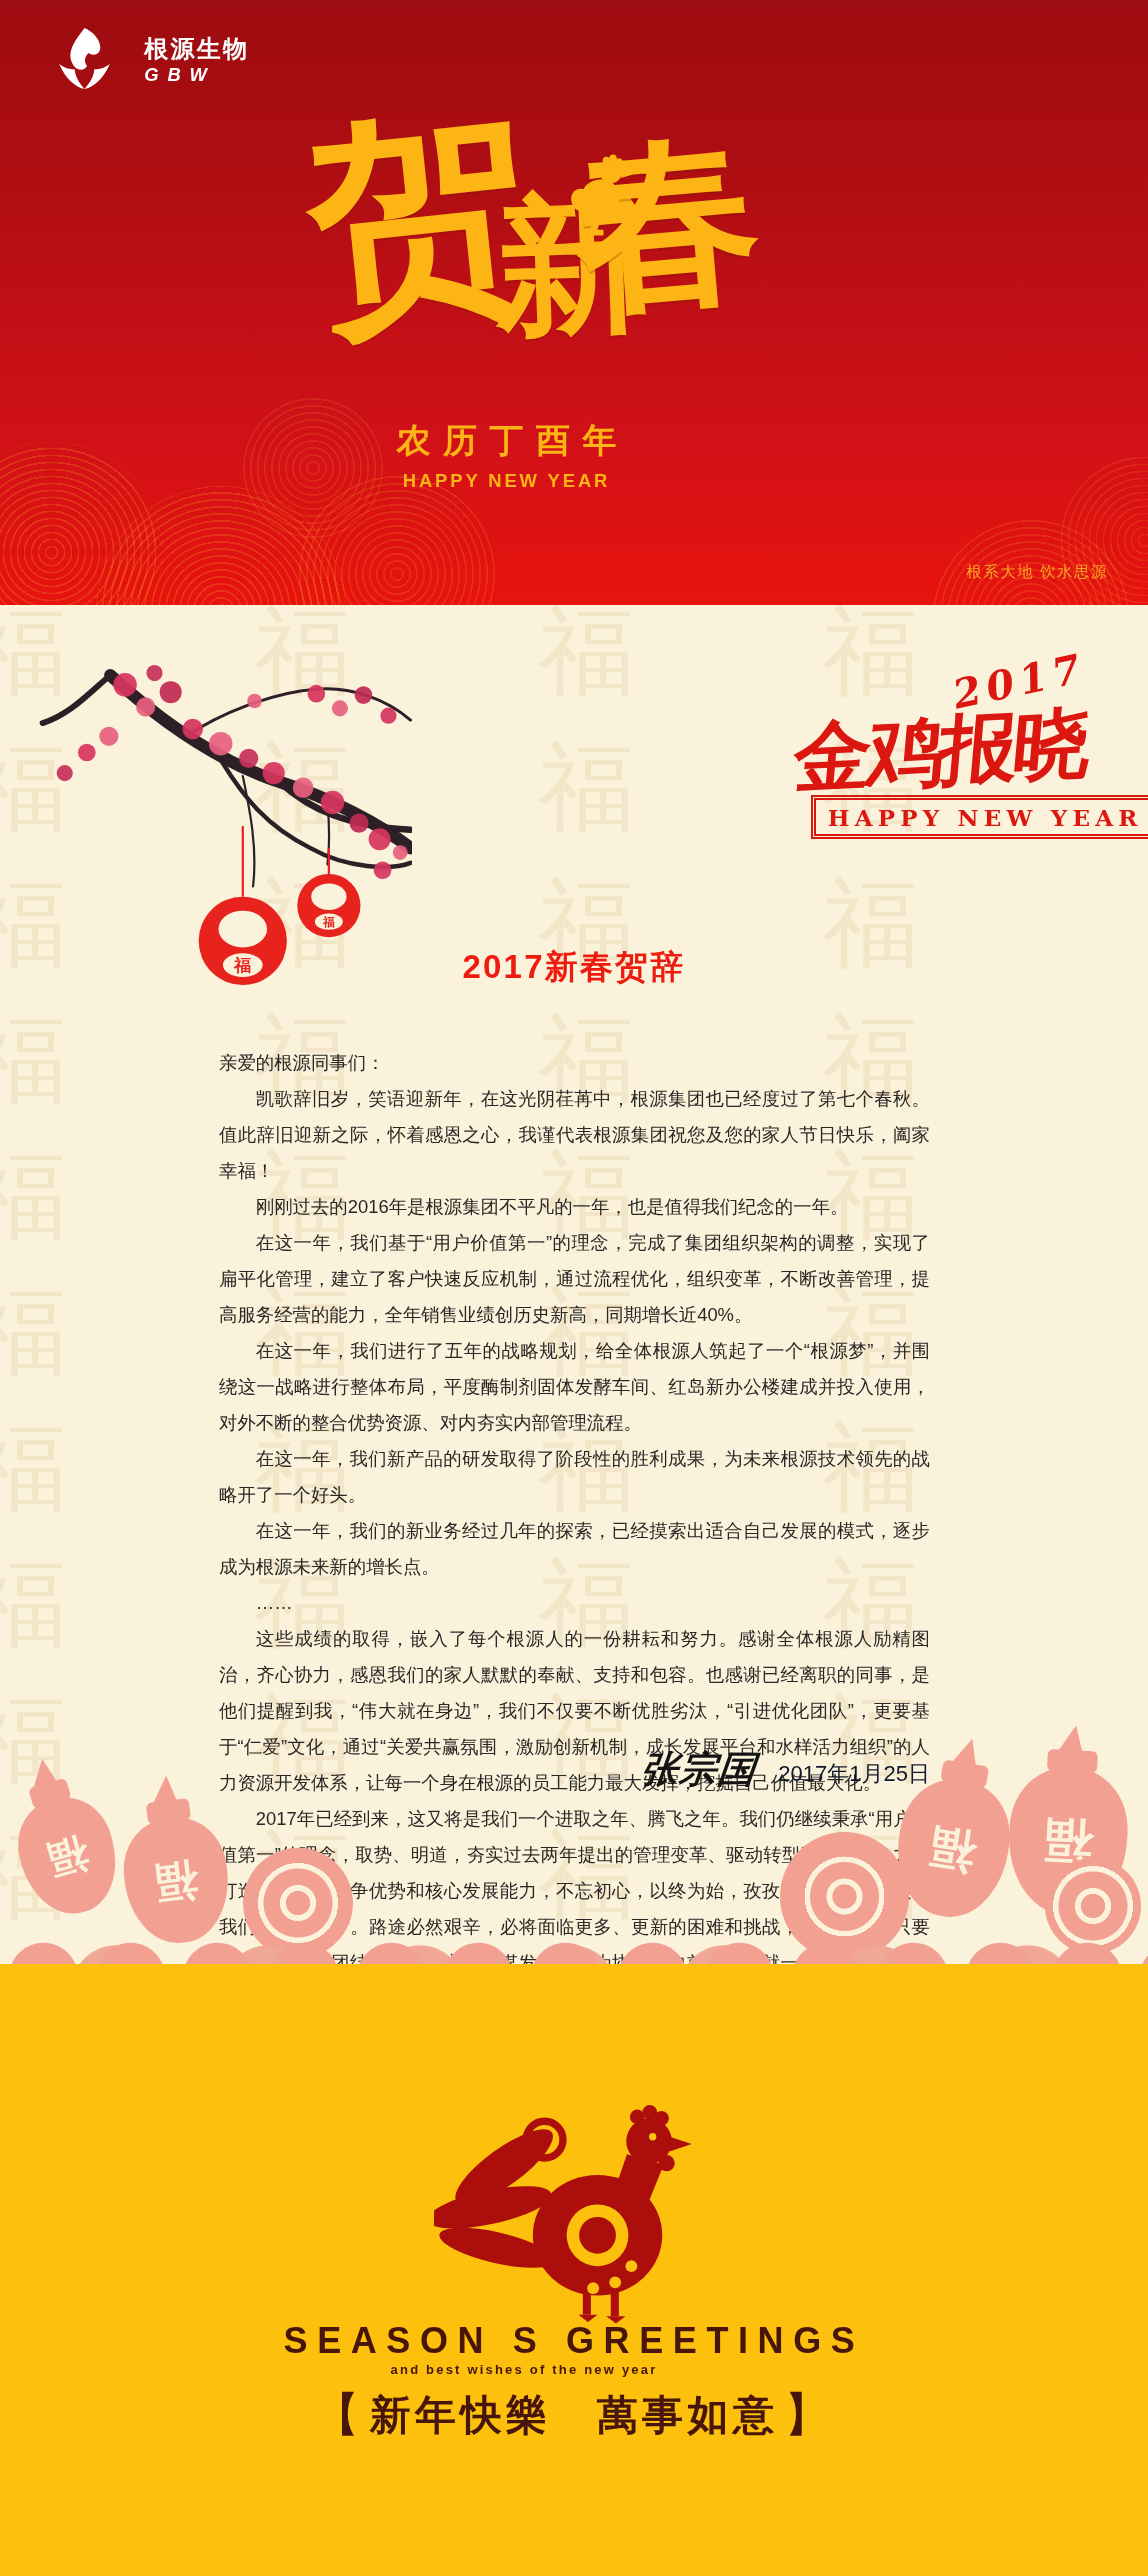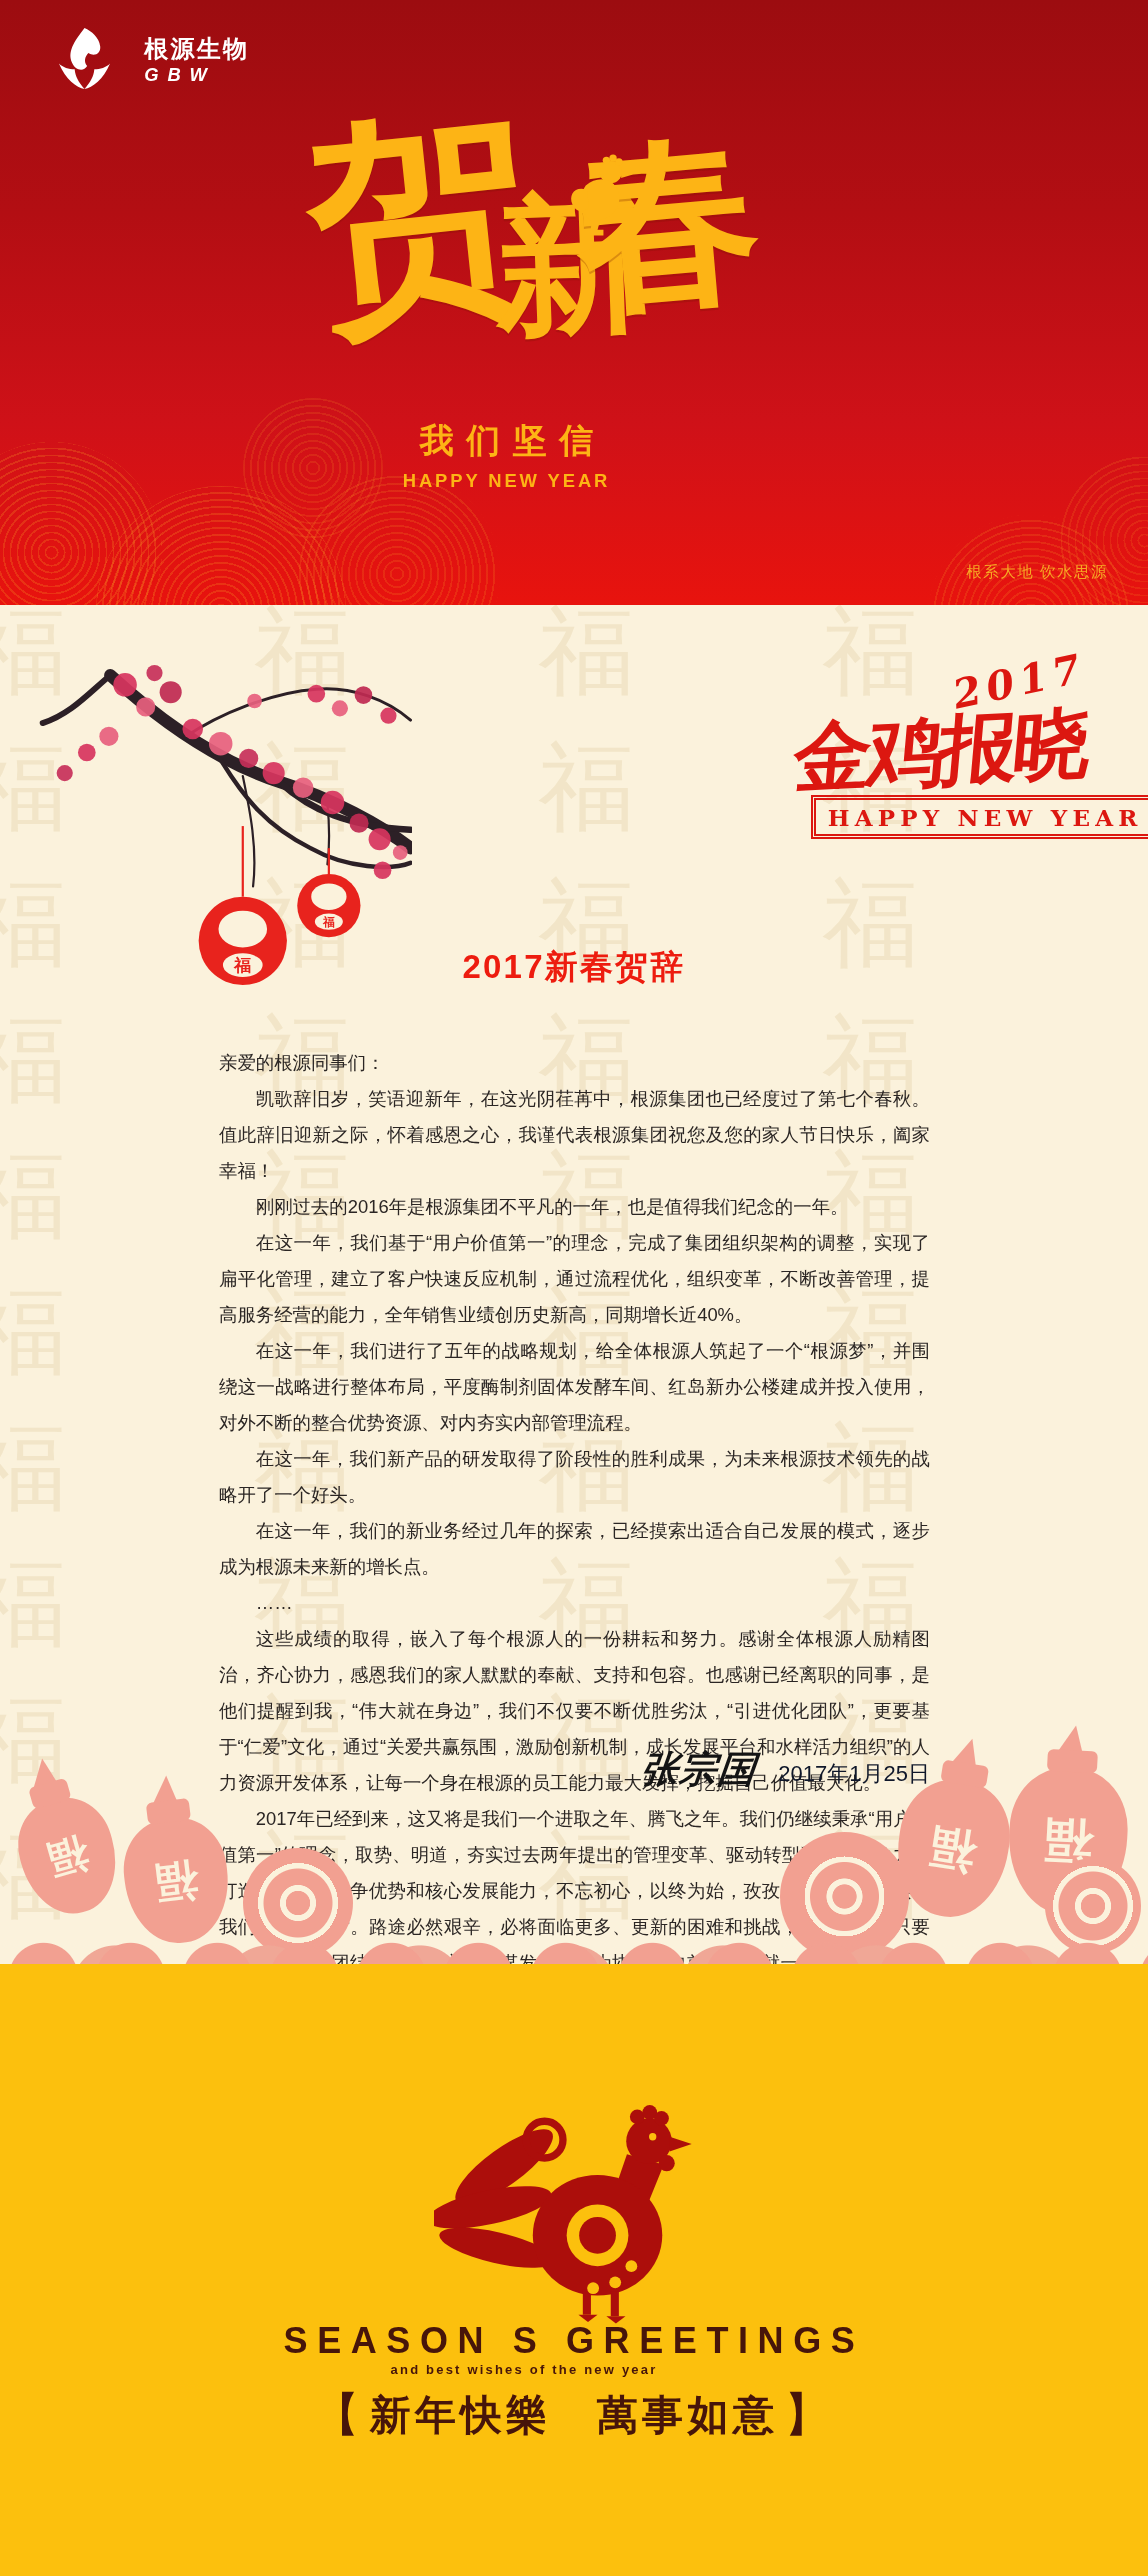--- a/index.html
+++ b/index.html
@@ -122,21 +122,21 @@
           <circle cx="65" cy="7" r="5"></circle>
           <circle cx="73" cy="12" r="5"></circle>
         <polygon points="76,24 92,29 76,34"></polygon>
         <path d="M28,44 C44,30 66,34 72,52 C78,70 66,88 48,90 L44,104 L52,104 L52,112 L34,112 L36,92 C22,86 18,58 28,44 Z"></path>
         <path d="M30,50 C14,44 4,56 10,70 C14,80 26,82 32,74 Z"></path>
       </g>
     </svg>
   </div>
 
   <div class="top-sub">
-    <div class="top-sub-cn">我们坚信</div>
+    <div class="top-sub-cn">农历丁酉年</div>
     <div class="top-sub-en">HAPPY NEW YEAR</div>
   </div>
 
   <div class="top-slogan">根系大地 饮水思源</div>
 </div>
 
 <div class="section-cream">
   <div class="watermark">福　福　福　福　福　福　福　福　福　福　福　福　福　福　福　福　福　福　福　福　福　福　福　福　福　福　福　福　福　福　福　福　福　福　福　福　福　福　福　福　福　福　福　福　福　福　福　福　福　福　福　福　福　福　福　福　福　福　福　福　福　福　福　福　福　福　福　福　福　福　福　福　福　福　福　福　福　福　福　福　福　福　福　福　福　福　福　福　福　福　福　福　福　福　福　福　福　福　福　福　福　福　福　福　福　福　福　福　福　福　福　福　福　福　福　福　福　福　福　福　</div>
 
   <svg class="plum" width="412" height="398" viewBox="0 0 560 540">

